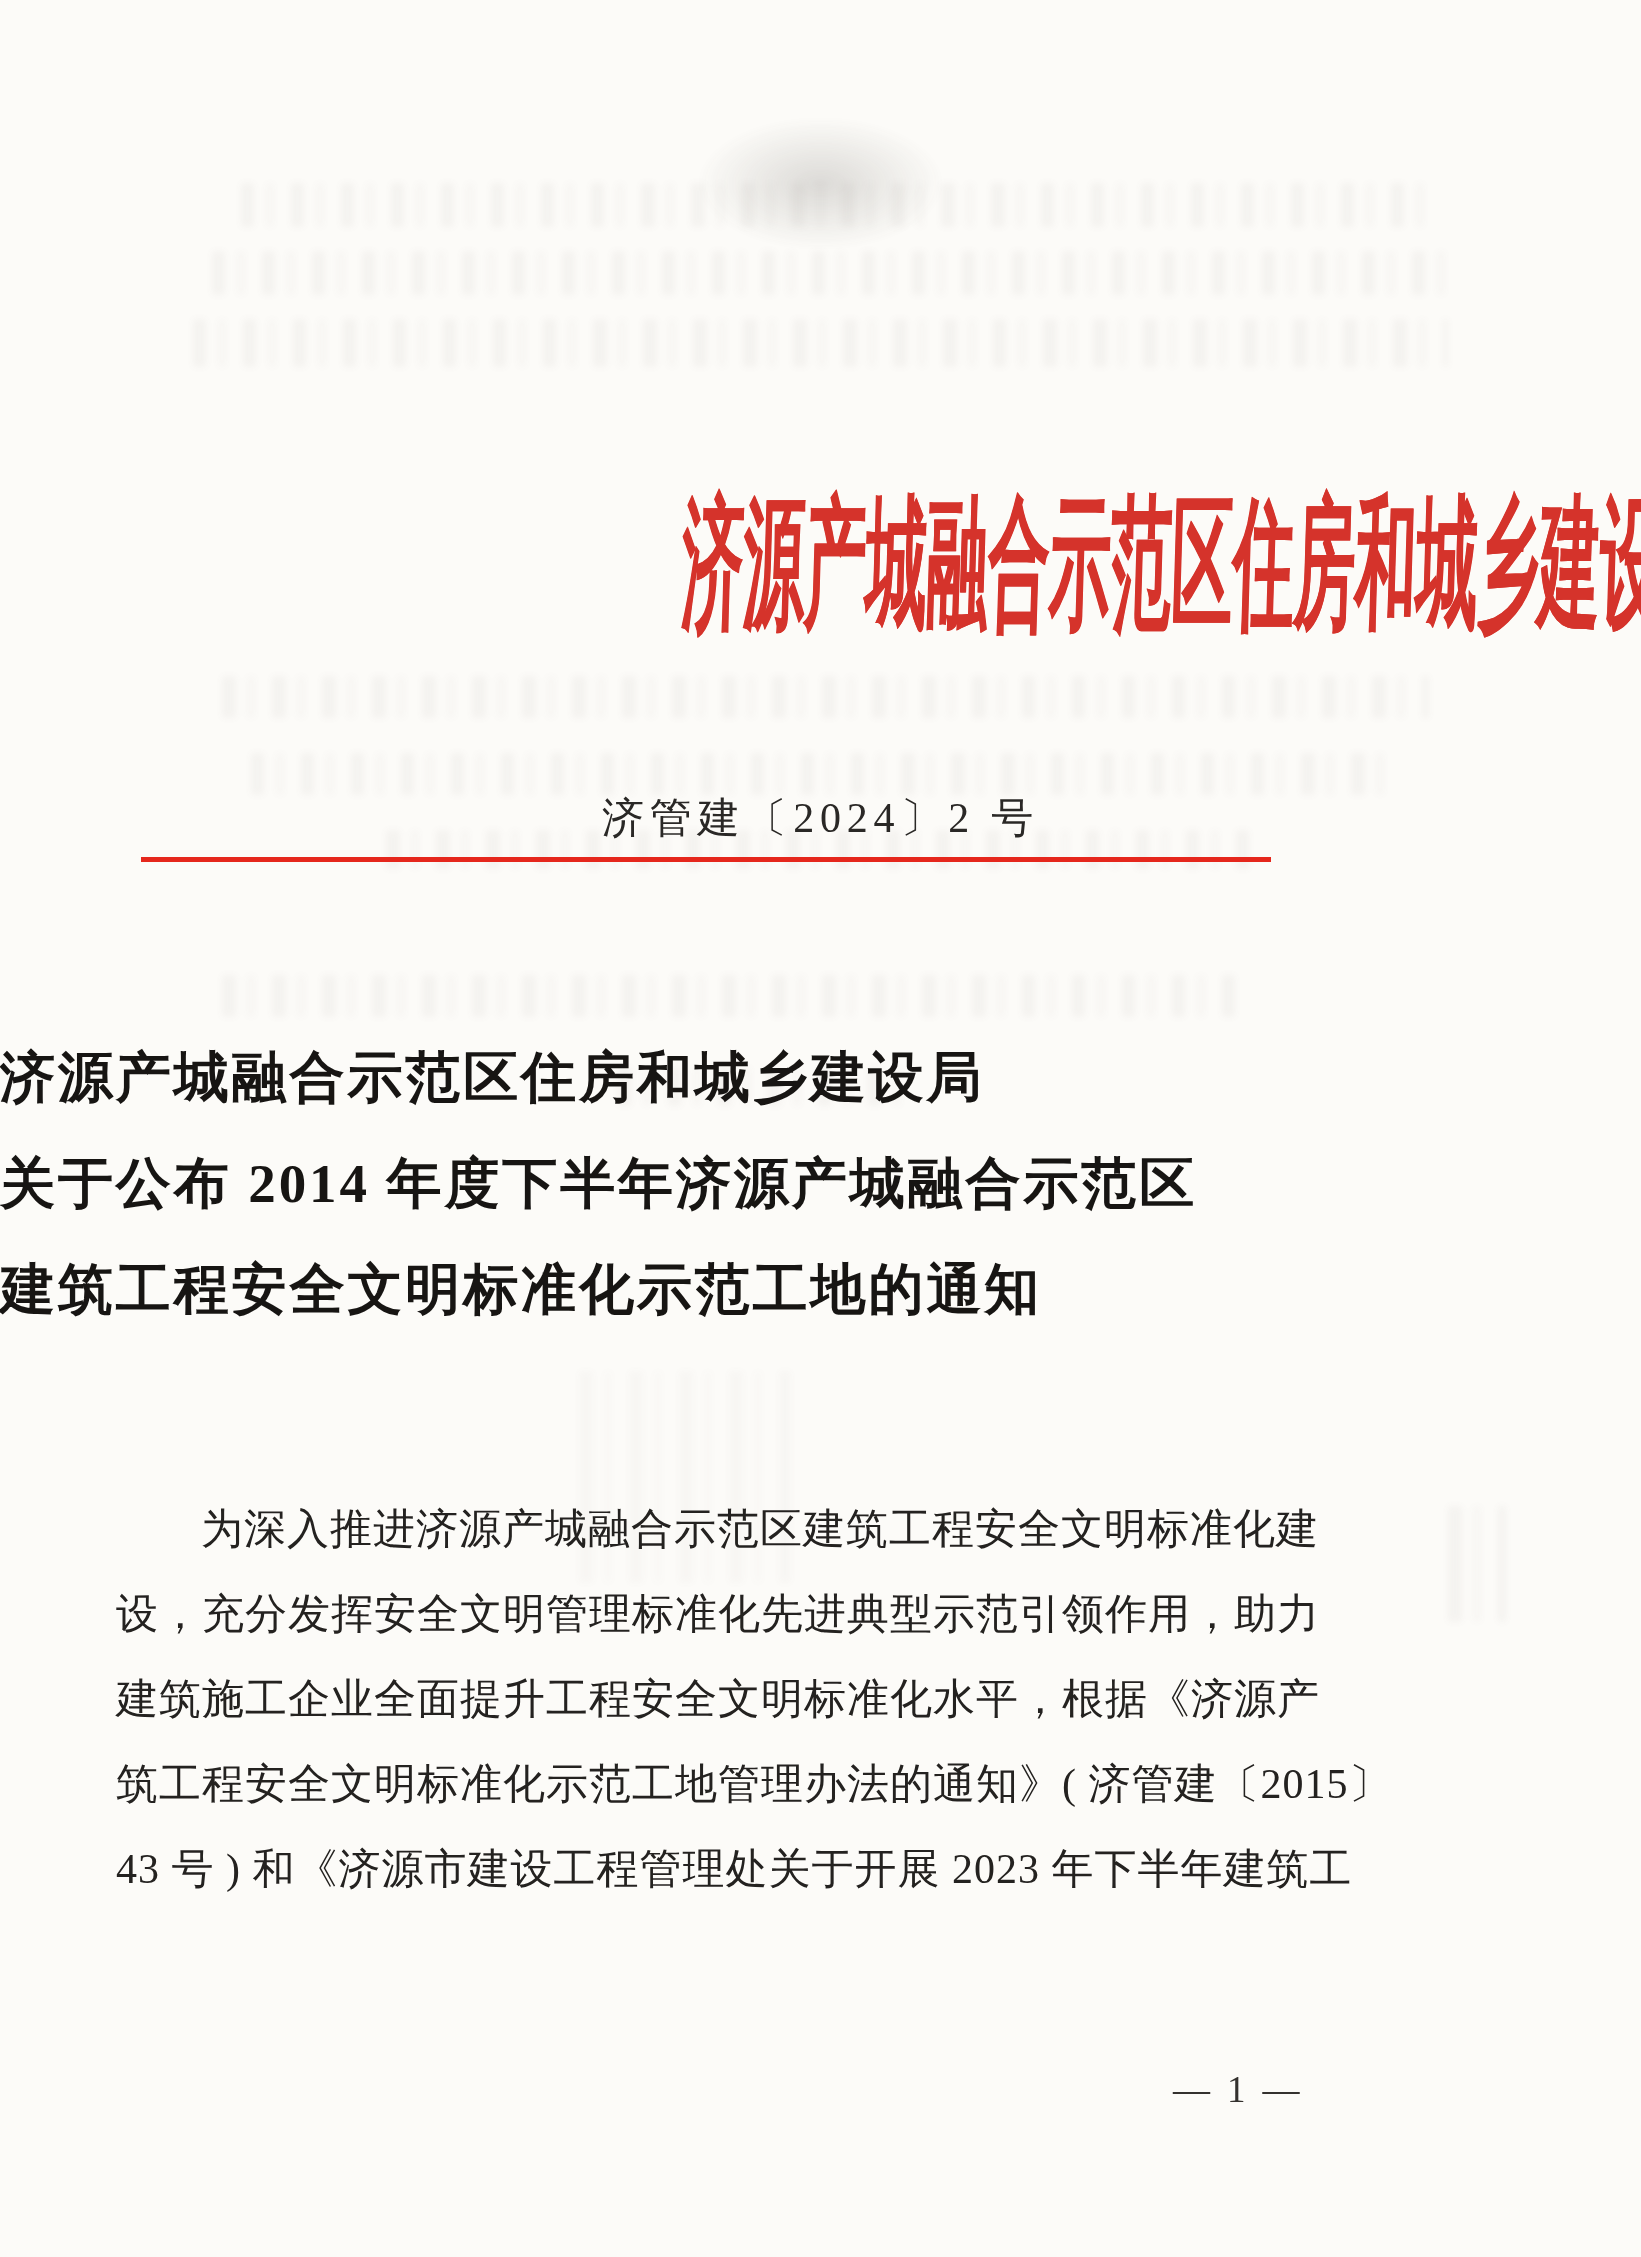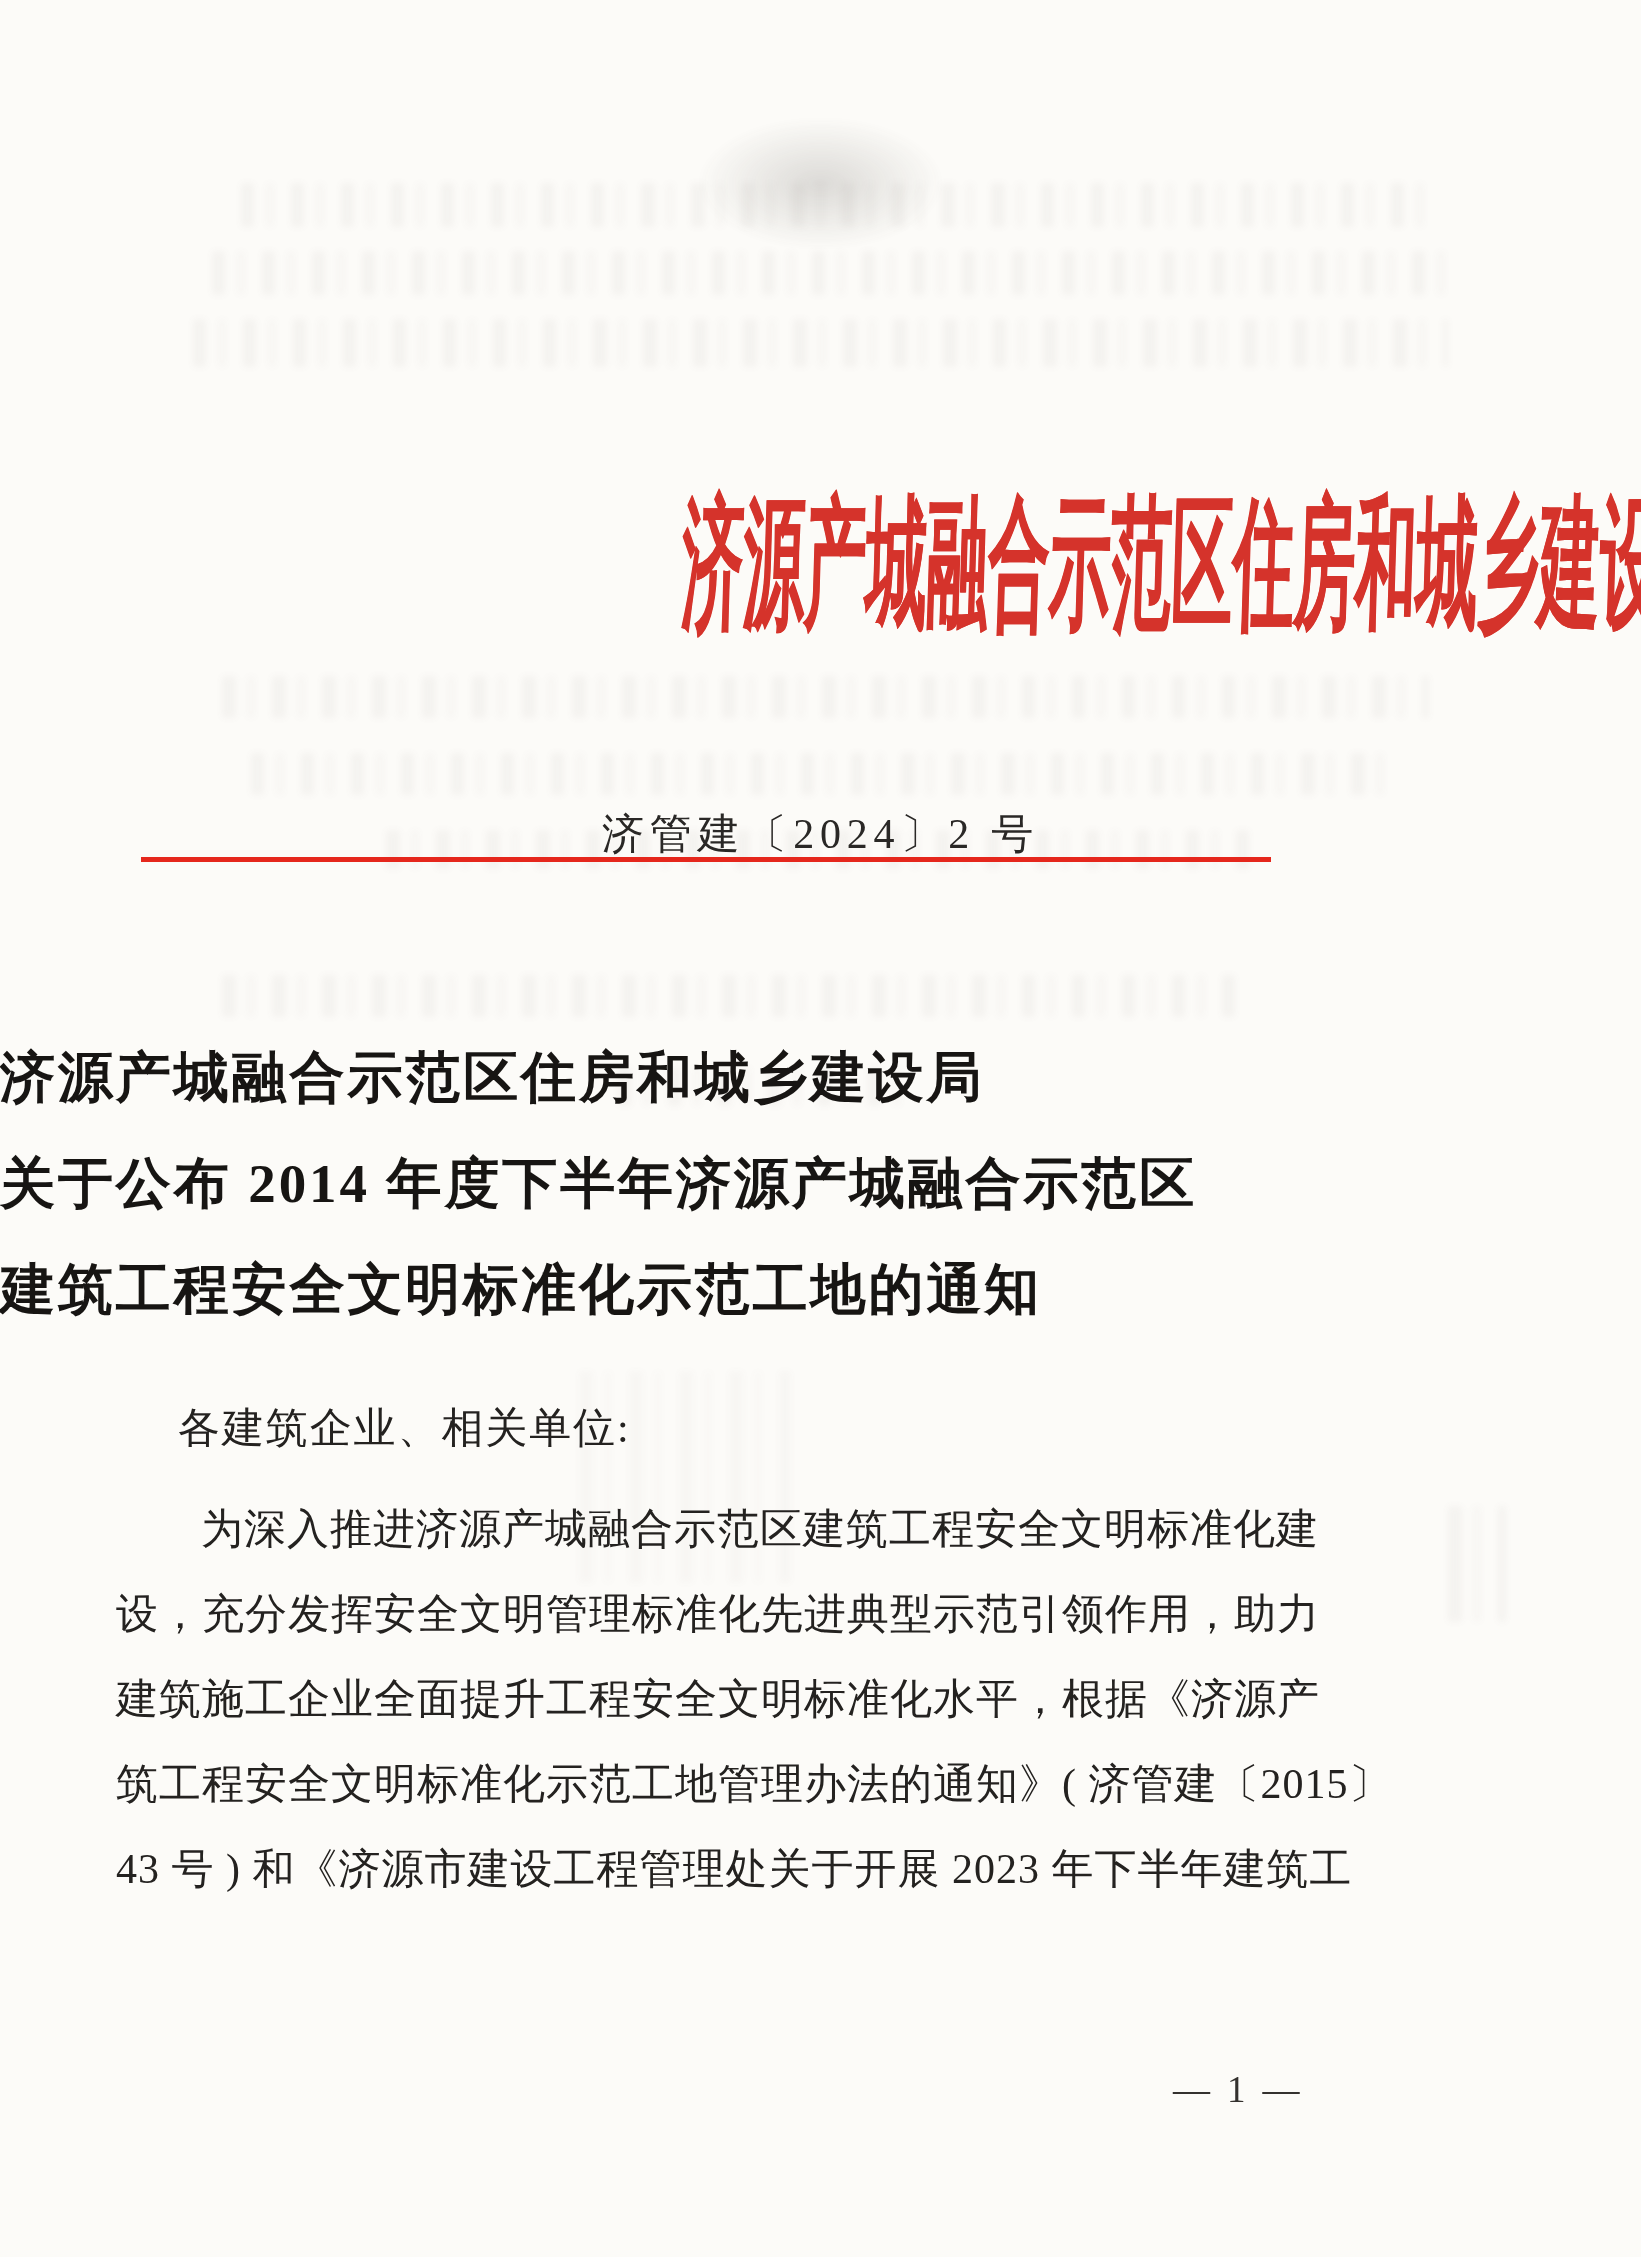--- a/index.html
+++ b/index.html
@@ -60,21 +60,20 @@
 
   .doc-number {
     position: absolute;
     top: 790px;
     left: 0;
     width: 100%;
     text-align: center;
     font-size: 42px;
     letter-spacing: 5.8px;
     color: #2a2826;
-    margin-top: 16px;
   }
 
   .red-rule {
     position: absolute;
     top: 857px;
     left: 141px;
     width: 1130px;
     height: 4.8px;
     background: #e5271c;
   }
@@ -146,21 +145,20 @@
   <div class="doc-number">济管建〔2024〕2 号</div>
 
   <div class="red-rule"></div>
 
   <div class="title-block">
     <div>济源产城融合示范区住房和城乡建设局</div>
     <div>关于公布 2014 年度下半年济源产城融合示范区</div>
     <div>建筑工程安全文明标准化示范工地的通知</div>
   </div>
 
-  <div class="salutation">各建筑企业、相关单位:</div>
 
   <div class="body-text">
     <div class="line indent">为深入推进济源产城融合示范区建筑工程安全文明标准化建</div>
     <div class="line">设，充分发挥安全文明管理标准化先进典型示范引领作用，助力</div>
     <div class="line">建筑施工企业全面提升工程安全文明标准化水平，根据《济源产</div>
     <div class="line">筑工程安全文明标准化示范工地管理办法的通知》( 济管建〔2015〕</div>
     <div class="line">43 号 ) 和《济源市建设工程管理处关于开展 2023 年下半年建筑工</div>
   </div>
 
   <div class="page-number">— 1 —</div>

